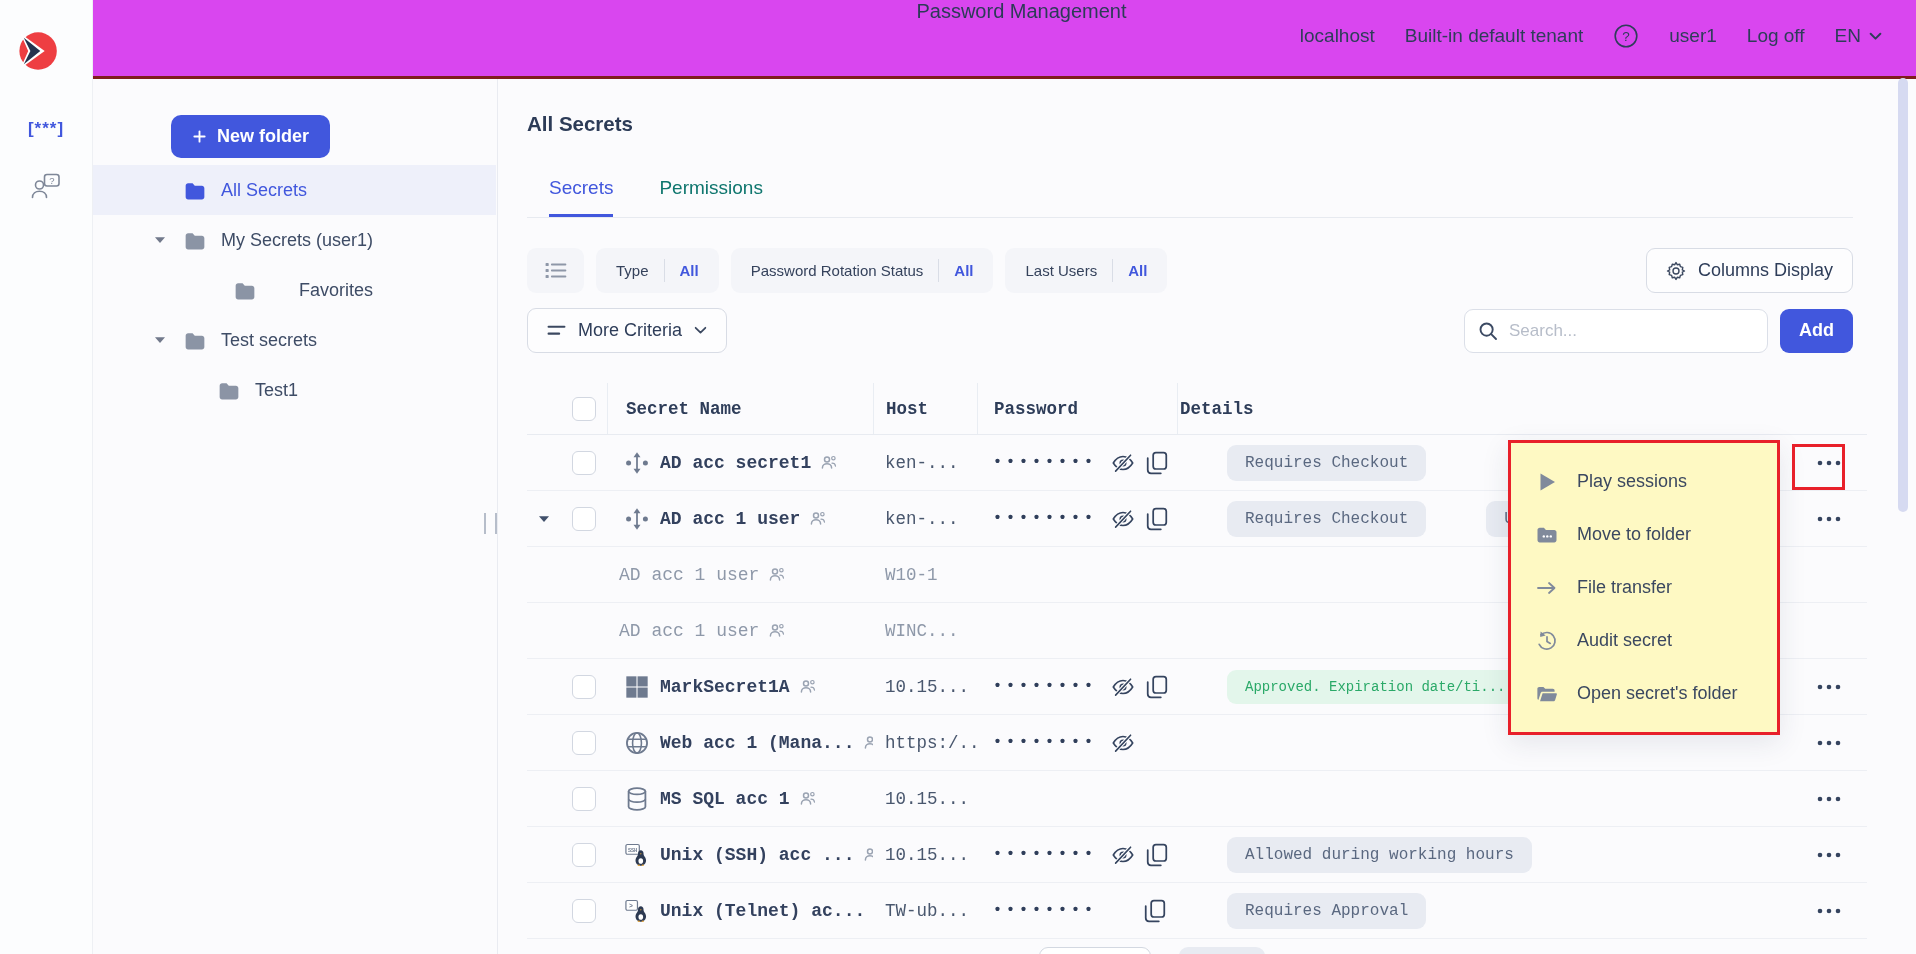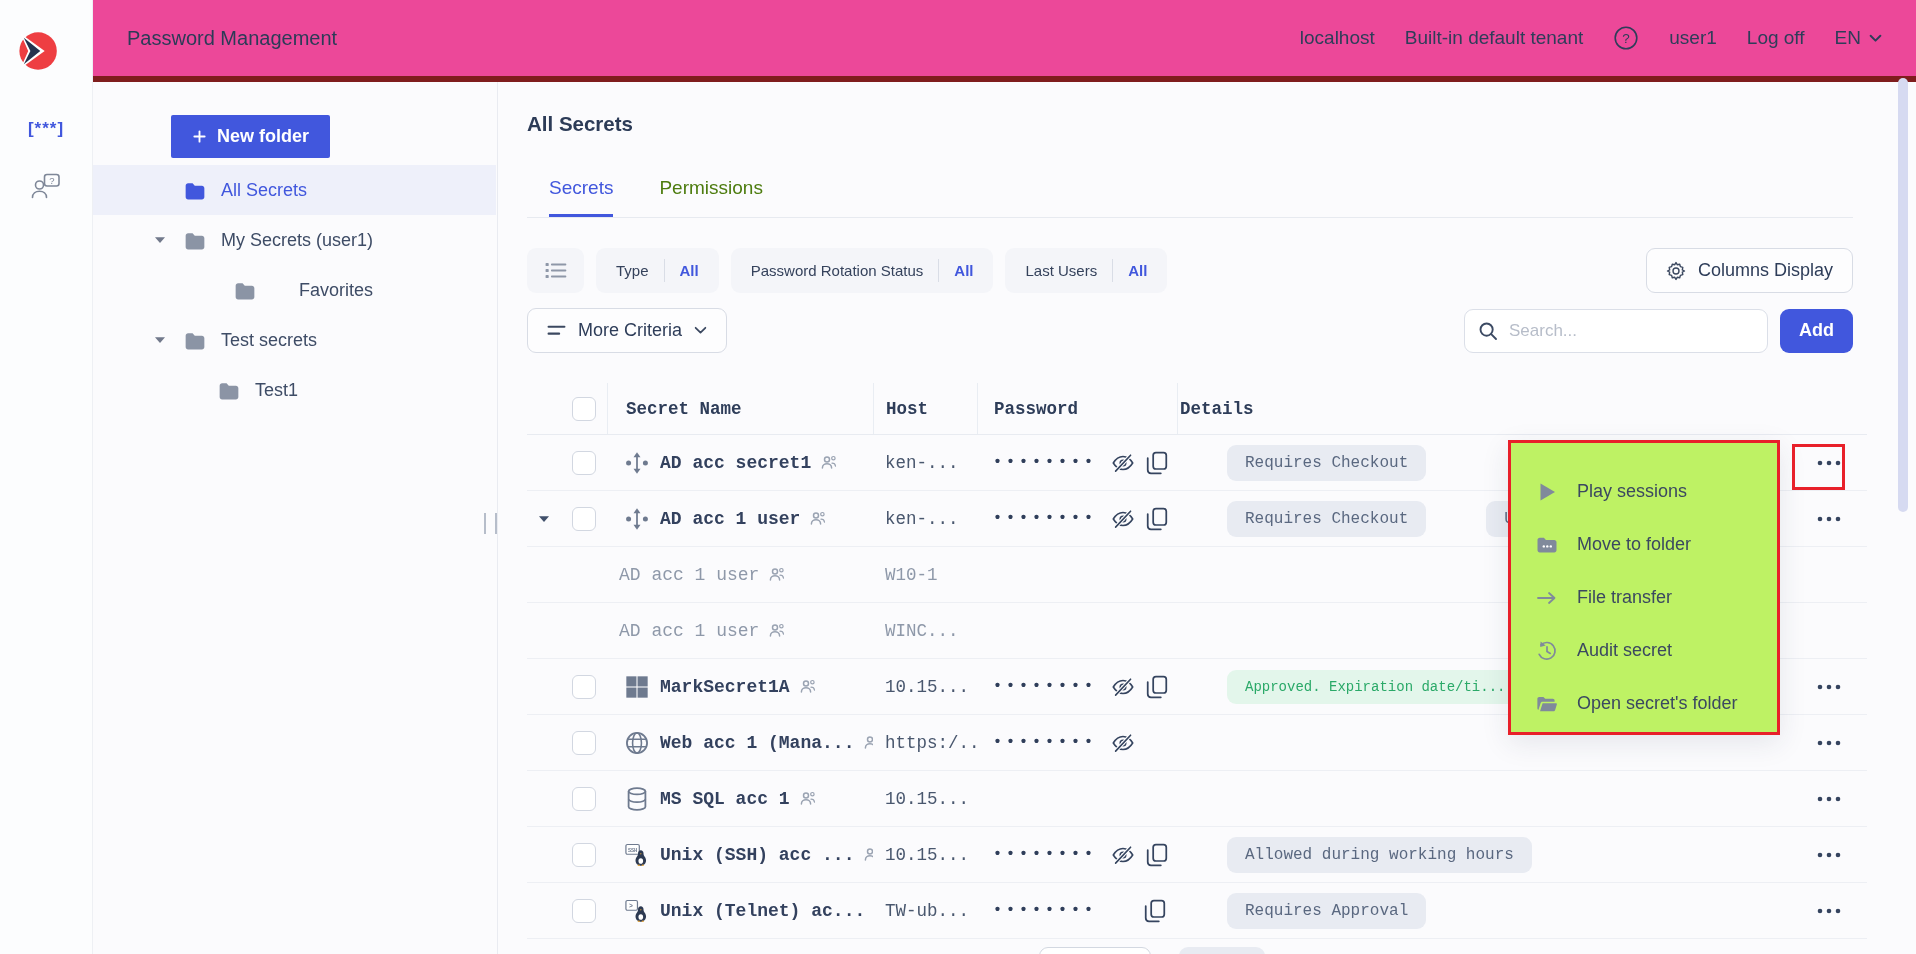--- a/index.html
+++ b/index.html
@@ -9,46 +9,46 @@
   
   .rail{position:absolute;left:0;top:0;width:92px;height:100%;background:#fcfdfe;border-right:1px solid #eef0f4;z-index:6;}
   .logo{position:absolute;left:15px;top:29px;width:44px;height:44px;}
   .rail-items{position:absolute;top:112px;left:0;width:100%;display:flex;flex-direction:column;align-items:center;gap:24px;}
   .rail-item{width:44px;height:34px;display:flex;align-items:center;justify-content:center;color:#7e8798;cursor:pointer;}
   .rail-item.active{color:#4157dd;}
   .pw-glyph{font-size:17px;font-weight:700;letter-spacing:1px;}
   .rail-item svg{width:30px;height:28px;}
 
   
-  .topbar{position:absolute;left:92px;top:0;right:0;height:76px;background:#ec4899;border-bottom:6px solid #7f1d1d;display:flex;align-items:center;z-index:5;}
+  .topbar{position:absolute;left:92px;top:0;right:0;height:76px;background:#d946ef;border-bottom:3px solid #7f1d1d;display:flex;align-items:center;z-index:5;flex-direction:column;}
   .topbar-title{padding-left:35px;font-size:20px;font-weight:500;color:#2c3b57;}
   .topbar-right{margin-left:auto;display:flex;align-items:center;gap:30px;padding-right:34px;font-size:19px;color:#2e3d59;}
   .help-btn svg{width:26px;height:26px;display:block;color:#2e3d59;}
   .lang{display:flex;align-items:center;gap:8px;font-weight:500;}
   .lang svg{width:13px;height:9px;color:#2e3d59;}
 
   
   .sidebar{position:absolute;left:92px;top:76px;width:405px;bottom:0;border-right:1px solid #e9ebf1;}
-  .new-folder{position:absolute;left:79px;top:39px;height:43px;padding:0 21px;background:#4157dd;border:none;border-radius:2px;color:#fff;font-size:18px;font-weight:700;font-family:inherit;display:flex;align-items:center;gap:10px;cursor:pointer;}
+  .new-folder{position:absolute;left:79px;top:39px;height:43px;padding:0 21px;background:#4157dd;border:none;border-radius:10px;color:#fff;font-size:18px;font-weight:700;font-family:inherit;display:flex;align-items:center;gap:10px;cursor:pointer;}
   .new-folder svg{width:15px;height:15px;}
   .tree{position:absolute;top:89px;left:0;right:1px;}
   .tree-item{height:50px;display:flex;align-items:center;font-size:18px;color:#3e4c66;cursor:pointer;}
   .tree-item.selected{background:#eef0fa;color:#4157dd;}
   .tree-caret{width:30px;display:flex;justify-content:flex-start;color:#71798b;}
   .tree-caret svg{width:12px;height:8px;}
   .tree-folder{width:24px;height:20px;color:#8b94a5;margin-right:13px;display:flex;align-items:center;}
   .tree-item.selected .tree-folder{color:#4157dd;}
   .tree-folder svg{width:22px;height:19px;}
   .drag-handle{position:absolute;left:392px;top:437px;width:9px;height:21px;border-left:2.5px solid #b6bdca;border-right:2.5px solid #b6bdca;cursor:col-resize;}
 
   
   .main{position:absolute;left:497px;top:76px;right:0;bottom:0;}
   .page-title{position:absolute;top:36px;left:30px;margin:0;font-size:20.5px;font-weight:700;color:#2c3b57;}
   .tabs{position:absolute;top:86px;left:30px;right:63px;height:56px;border-bottom:1px solid #e7eaf0;display:flex;gap:46px;padding-left:22px;box-sizing:border-box;}
-  .tab{height:100%;display:flex;align-items:center;font-size:19px;color:#4d7c0f;border-bottom:3px solid transparent;margin-bottom:-2px;box-sizing:border-box;cursor:pointer;}
+  .tab{height:100%;display:flex;align-items:center;font-size:19px;color:#0f766e;border-bottom:3px solid transparent;margin-bottom:-2px;box-sizing:border-box;cursor:pointer;}
   .tab.active{color:#4157dd;font-weight:500;border-color:#4157dd;}
 
   .filter-row{position:absolute;top:172px;left:30px;right:63px;height:45px;display:flex;align-items:center;gap:12px;}
   .filter-row2{position:absolute;top:232px;left:30px;right:63px;height:45px;display:flex;align-items:center;justify-content:space-between;}
   .iconbtn{width:57px;height:45px;background:#f4f5f9;border:none;border-radius:9px;display:flex;align-items:center;justify-content:center;color:#8e97a8;cursor:pointer;}
   .iconbtn svg{width:23px;height:19px;}
   .fchip{height:45px;background:#f4f5f9;border-radius:9px;display:flex;align-items:center;gap:15px;padding:0 20px;font-size:15px;cursor:pointer;}
   .f-label{color:#35425c;font-weight:500;}
   .vd{width:1px;height:23px;background:#d9dde6;}
   .f-val{color:#4157dd;font-weight:600;}
@@ -93,21 +93,21 @@
   .chipx{background:#e8ebf2;color:#5a6880;font-size:16px;border-radius:9px;padding:9px 18px;white-space:nowrap;flex:0 0 auto;margin-left:48px;}
   .chipx.green{background:#e3f6eb;color:#2aa968;font-size:14px;}
   .cell-actions{display:flex;justify-content:flex-end;}
   .dots-btn{width:44px;height:40px;margin-right:16px;background:none;border:none;color:#35445f;display:flex;align-items:center;justify-content:center;cursor:pointer;}
   .dots-btn svg{width:24px;height:6px;}
   .trow.partial{height:15px;border-bottom:none;overflow:hidden;align-items:start;}
   .ghost-btn{display:block;width:110px;height:40px;border:1.5px solid #d3d8e1;border-radius:9px;margin:8px 0 0 46px;background:#fff;}
   .ghost-chip{display:block;width:86px;height:36px;border-radius:9px;background:#e8ebf2;margin-top:8px;}
 
   
-  .ctx-menu{position:absolute;left:1508px;top:440px;width:272px;height:295px;background:#bef264;border:3px solid #e8202a;box-sizing:border-box;z-index:20;box-shadow:0 8px 26px rgba(40,50,80,.10);padding-top:22px;}
+  .ctx-menu{position:absolute;left:1508px;top:440px;width:272px;height:295px;background:#fef9c3;border:3px solid #e8202a;box-sizing:border-box;z-index:20;box-shadow:0 8px 26px rgba(40,50,80,.10);padding-top:12px;}
   .ctx-item{height:53px;display:flex;align-items:center;padding-left:24px;gap:18px;cursor:pointer;}
   .ctx-ic{width:24px;height:24px;color:#808a9b;display:flex;align-items:center;justify-content:center;}
   .ctx-ic svg{width:22px;height:22px;}
   .ctx-lb{font-size:18px;color:#3b4860;}
   .red-box{position:absolute;left:1792px;top:444px;width:53px;height:46px;border:3px solid #e8202a;box-sizing:border-box;z-index:21;}
   .scroll-thumb{position:absolute;left:1898px;top:78px;width:10px;height:434px;border-radius:5px;background:#d6daf1;z-index:30;cursor:pointer;}
 </style>
 </head>
 <body>
 

